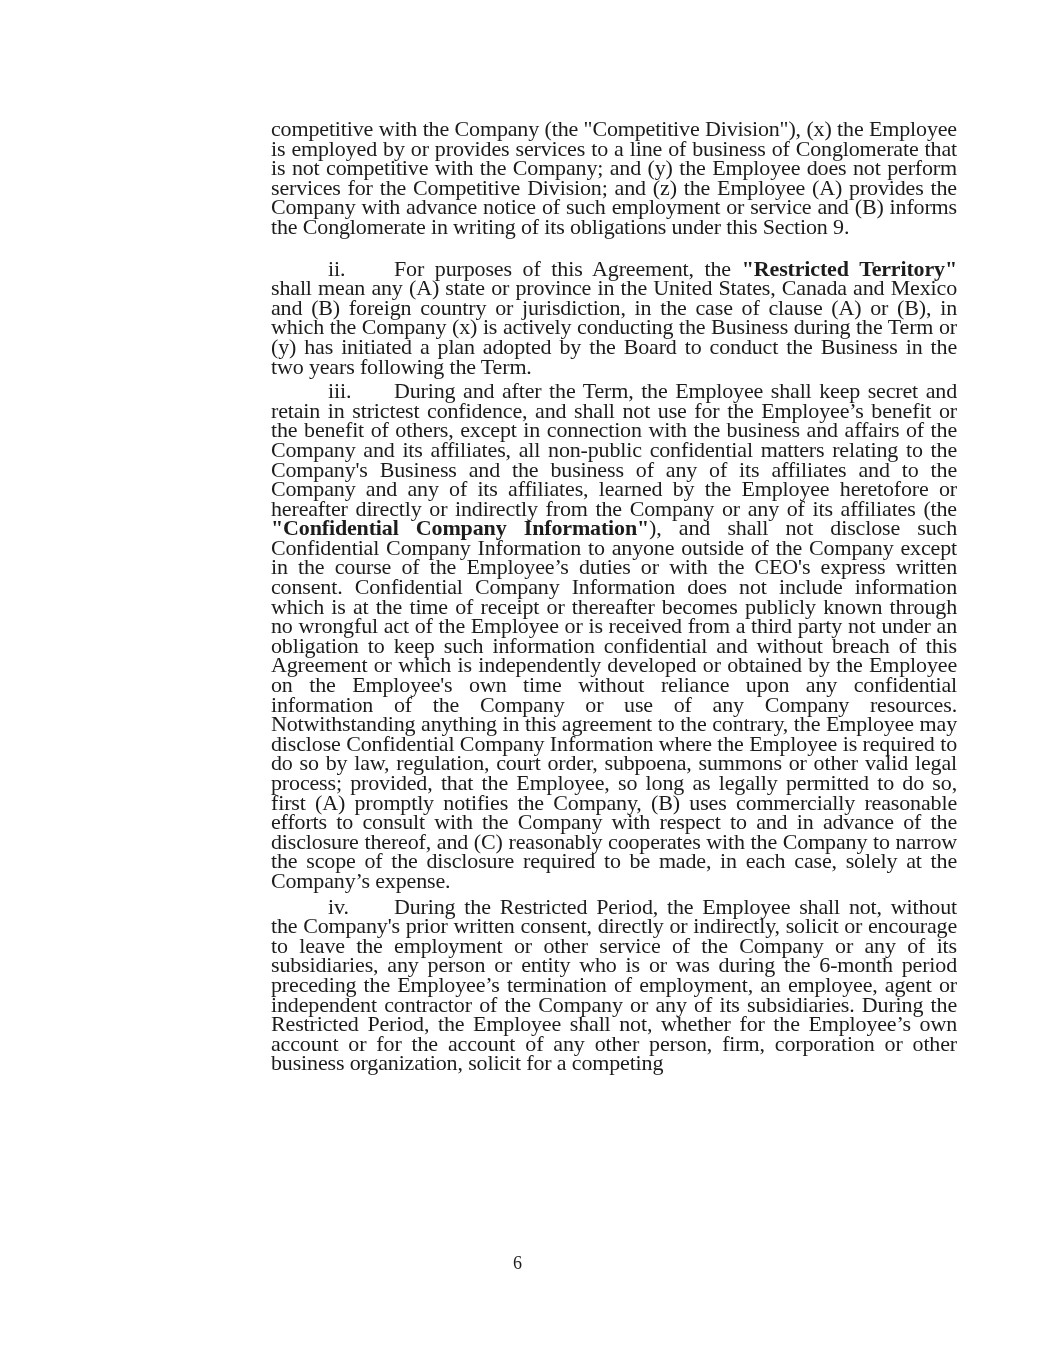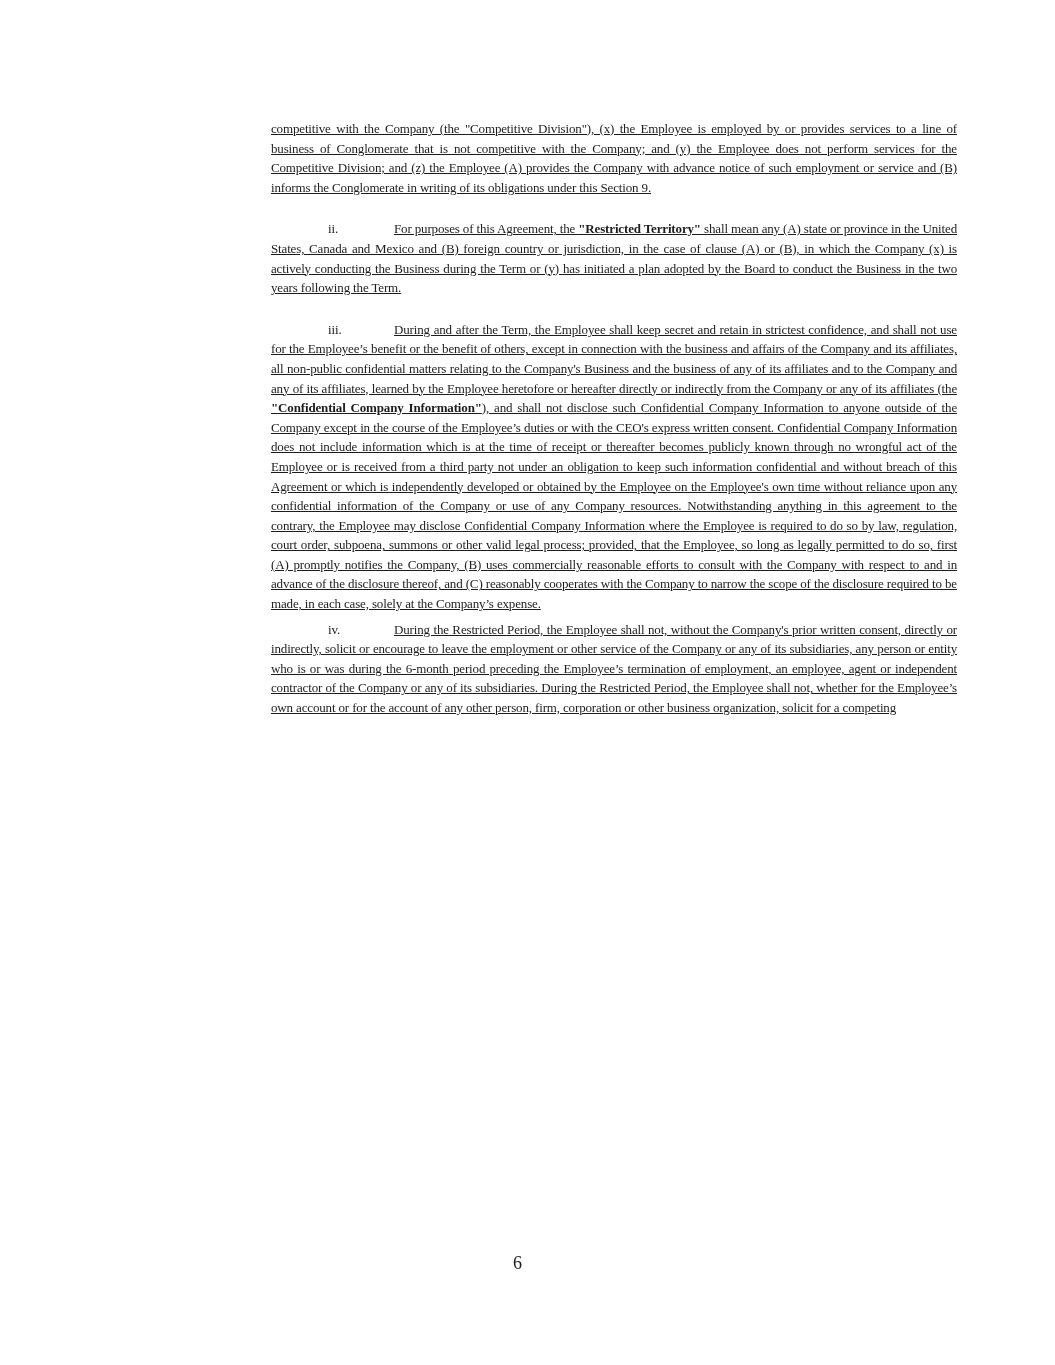--- a/index.html
+++ b/index.html
@@ -16,29 +16,28 @@
       color: #1c1c1c;
     }
     .page {
       position: absolute;
       left: 271px;
       top: 119px;
       width: 686px;
     }
     .para {
       margin: 0;
-      font-size: 13px;
+      font-size: 22px;
       line-height: 19.6px;
       text-align: justify;
       letter-spacing: -0.15px;
       word-spacing: 0px;
-      text-decoration: underline;
     }
     .p0 { margin-bottom: 22px; }
-    .p1 { margin-bottom: 22px; }
+    .p1 { margin-bottom: 5px; }
     .p2 { margin-bottom: 6px; }
     .p3 { }
     .num {
       display: inline-block;
       width: 66px;
       padding-left: 57px;
     }
     .b { font-weight: bold; }
     .page-number {
       position: absolute;

